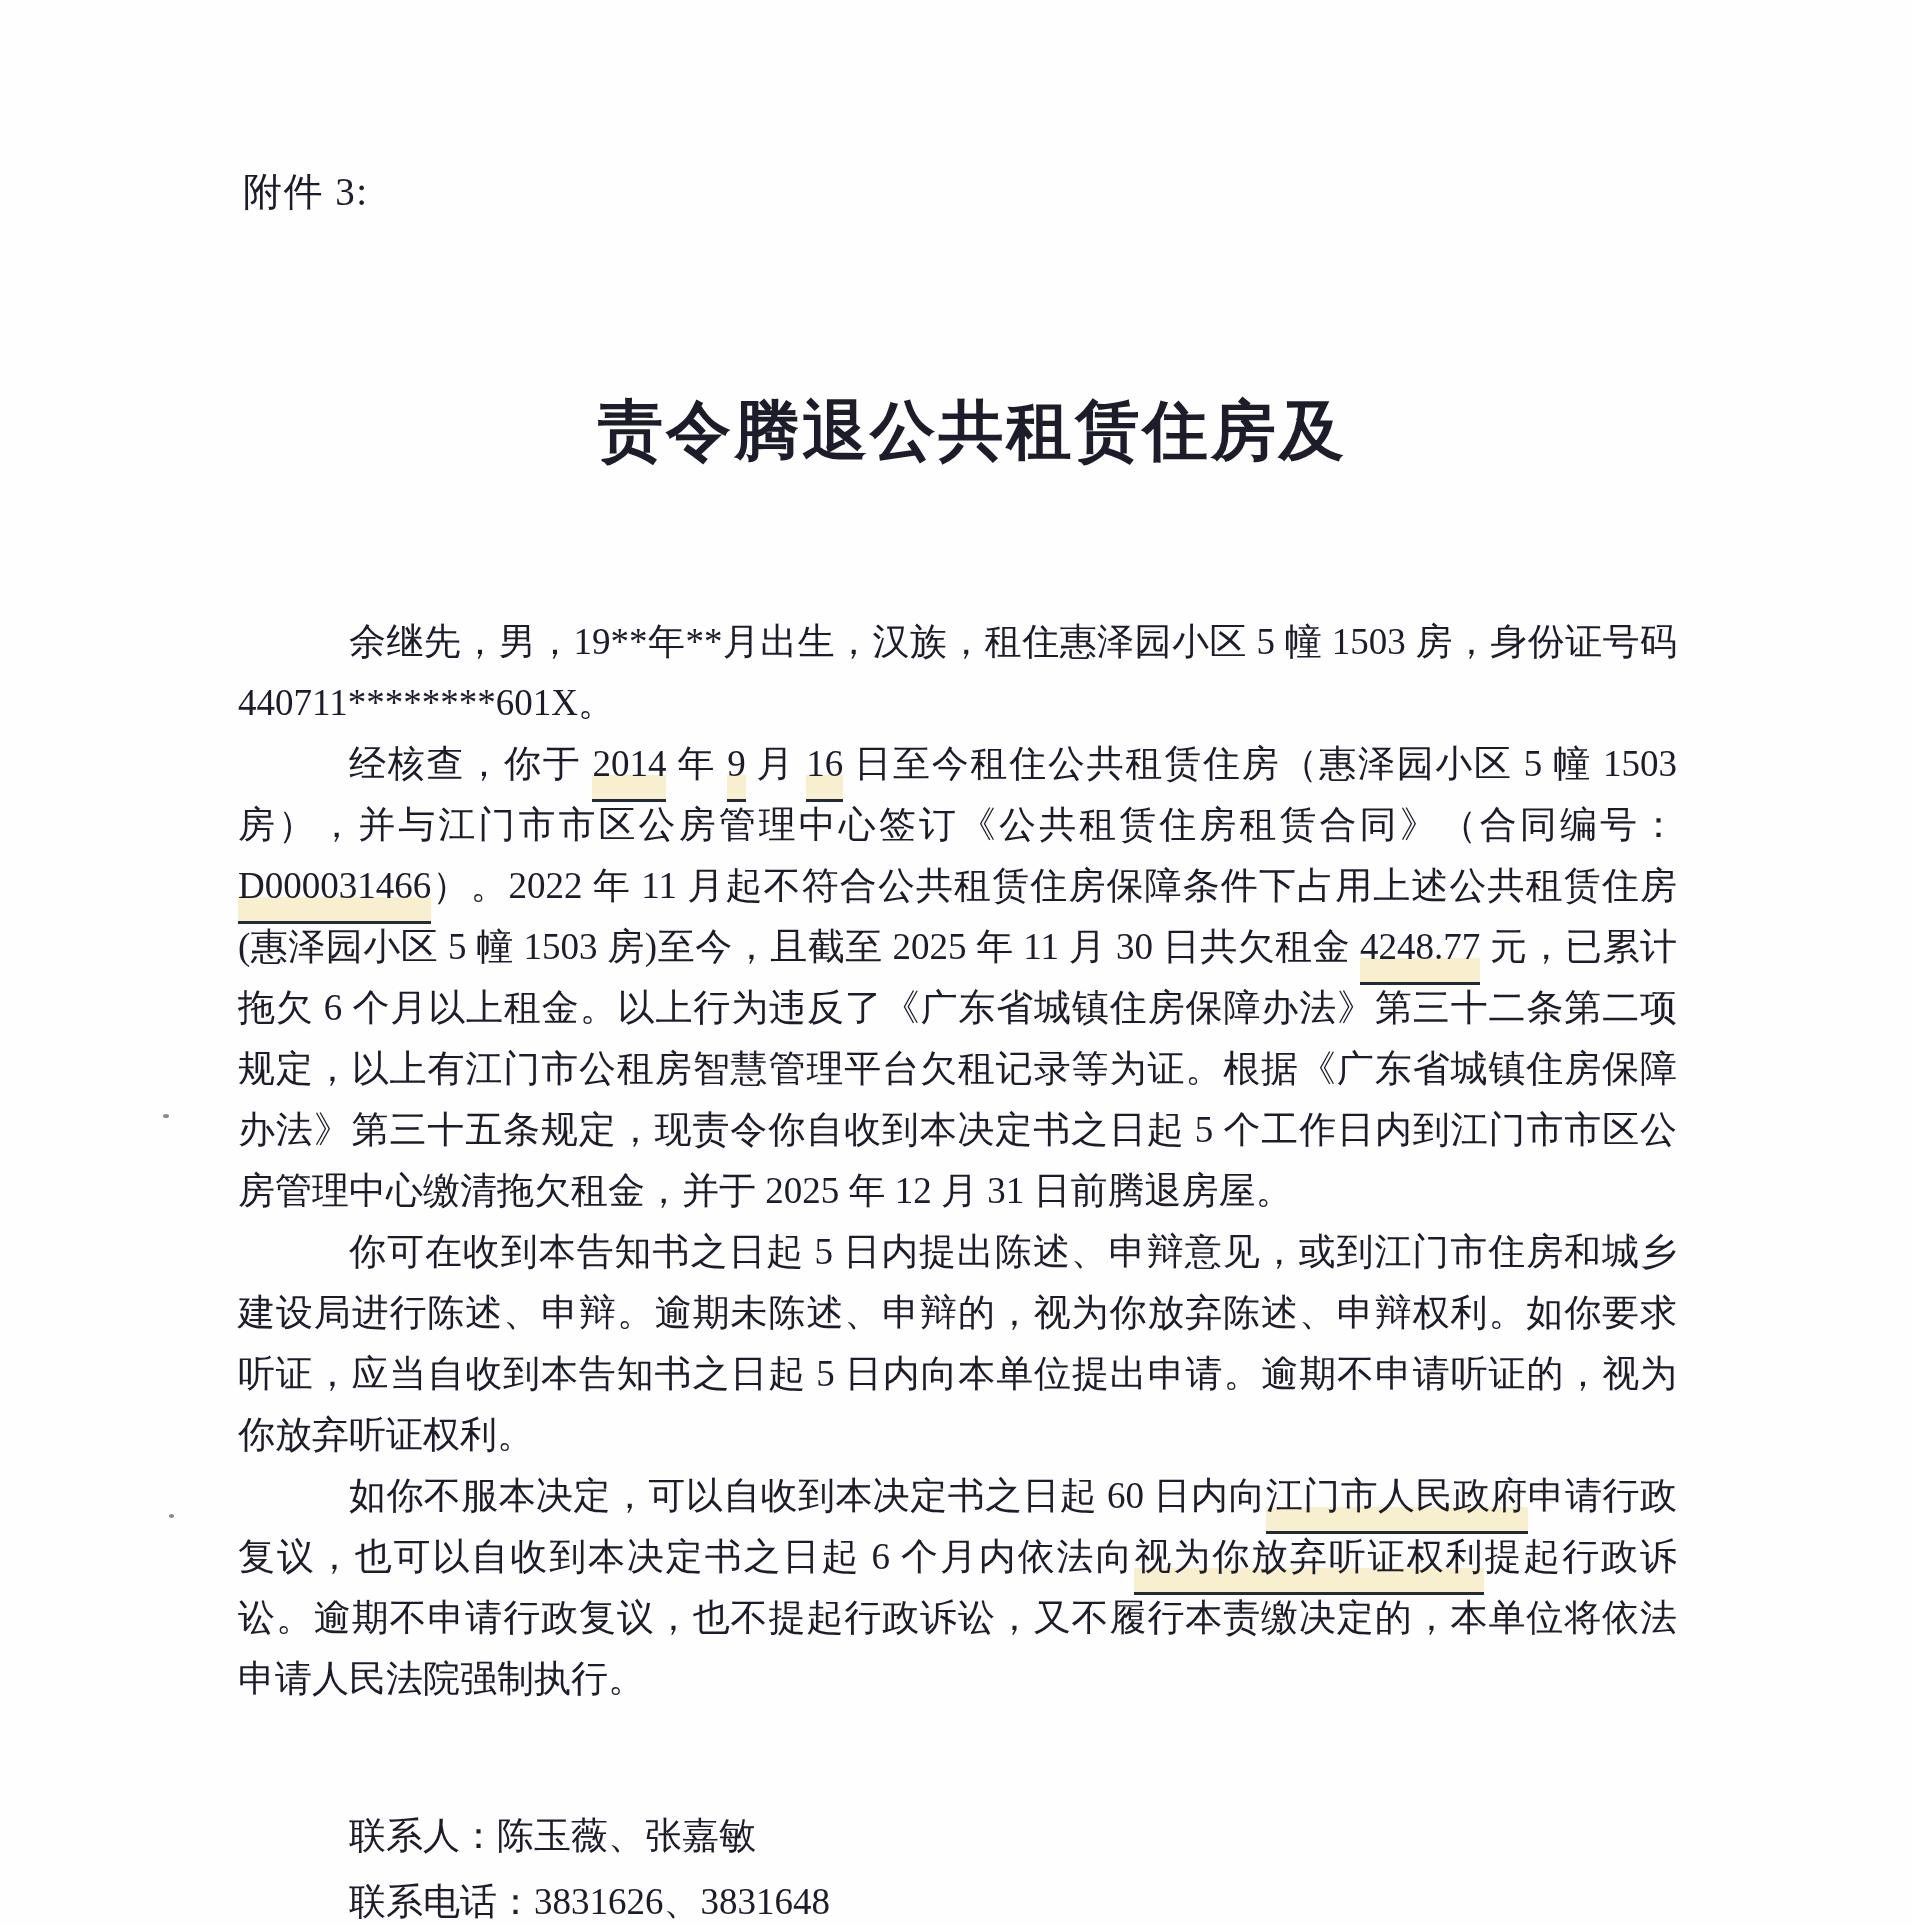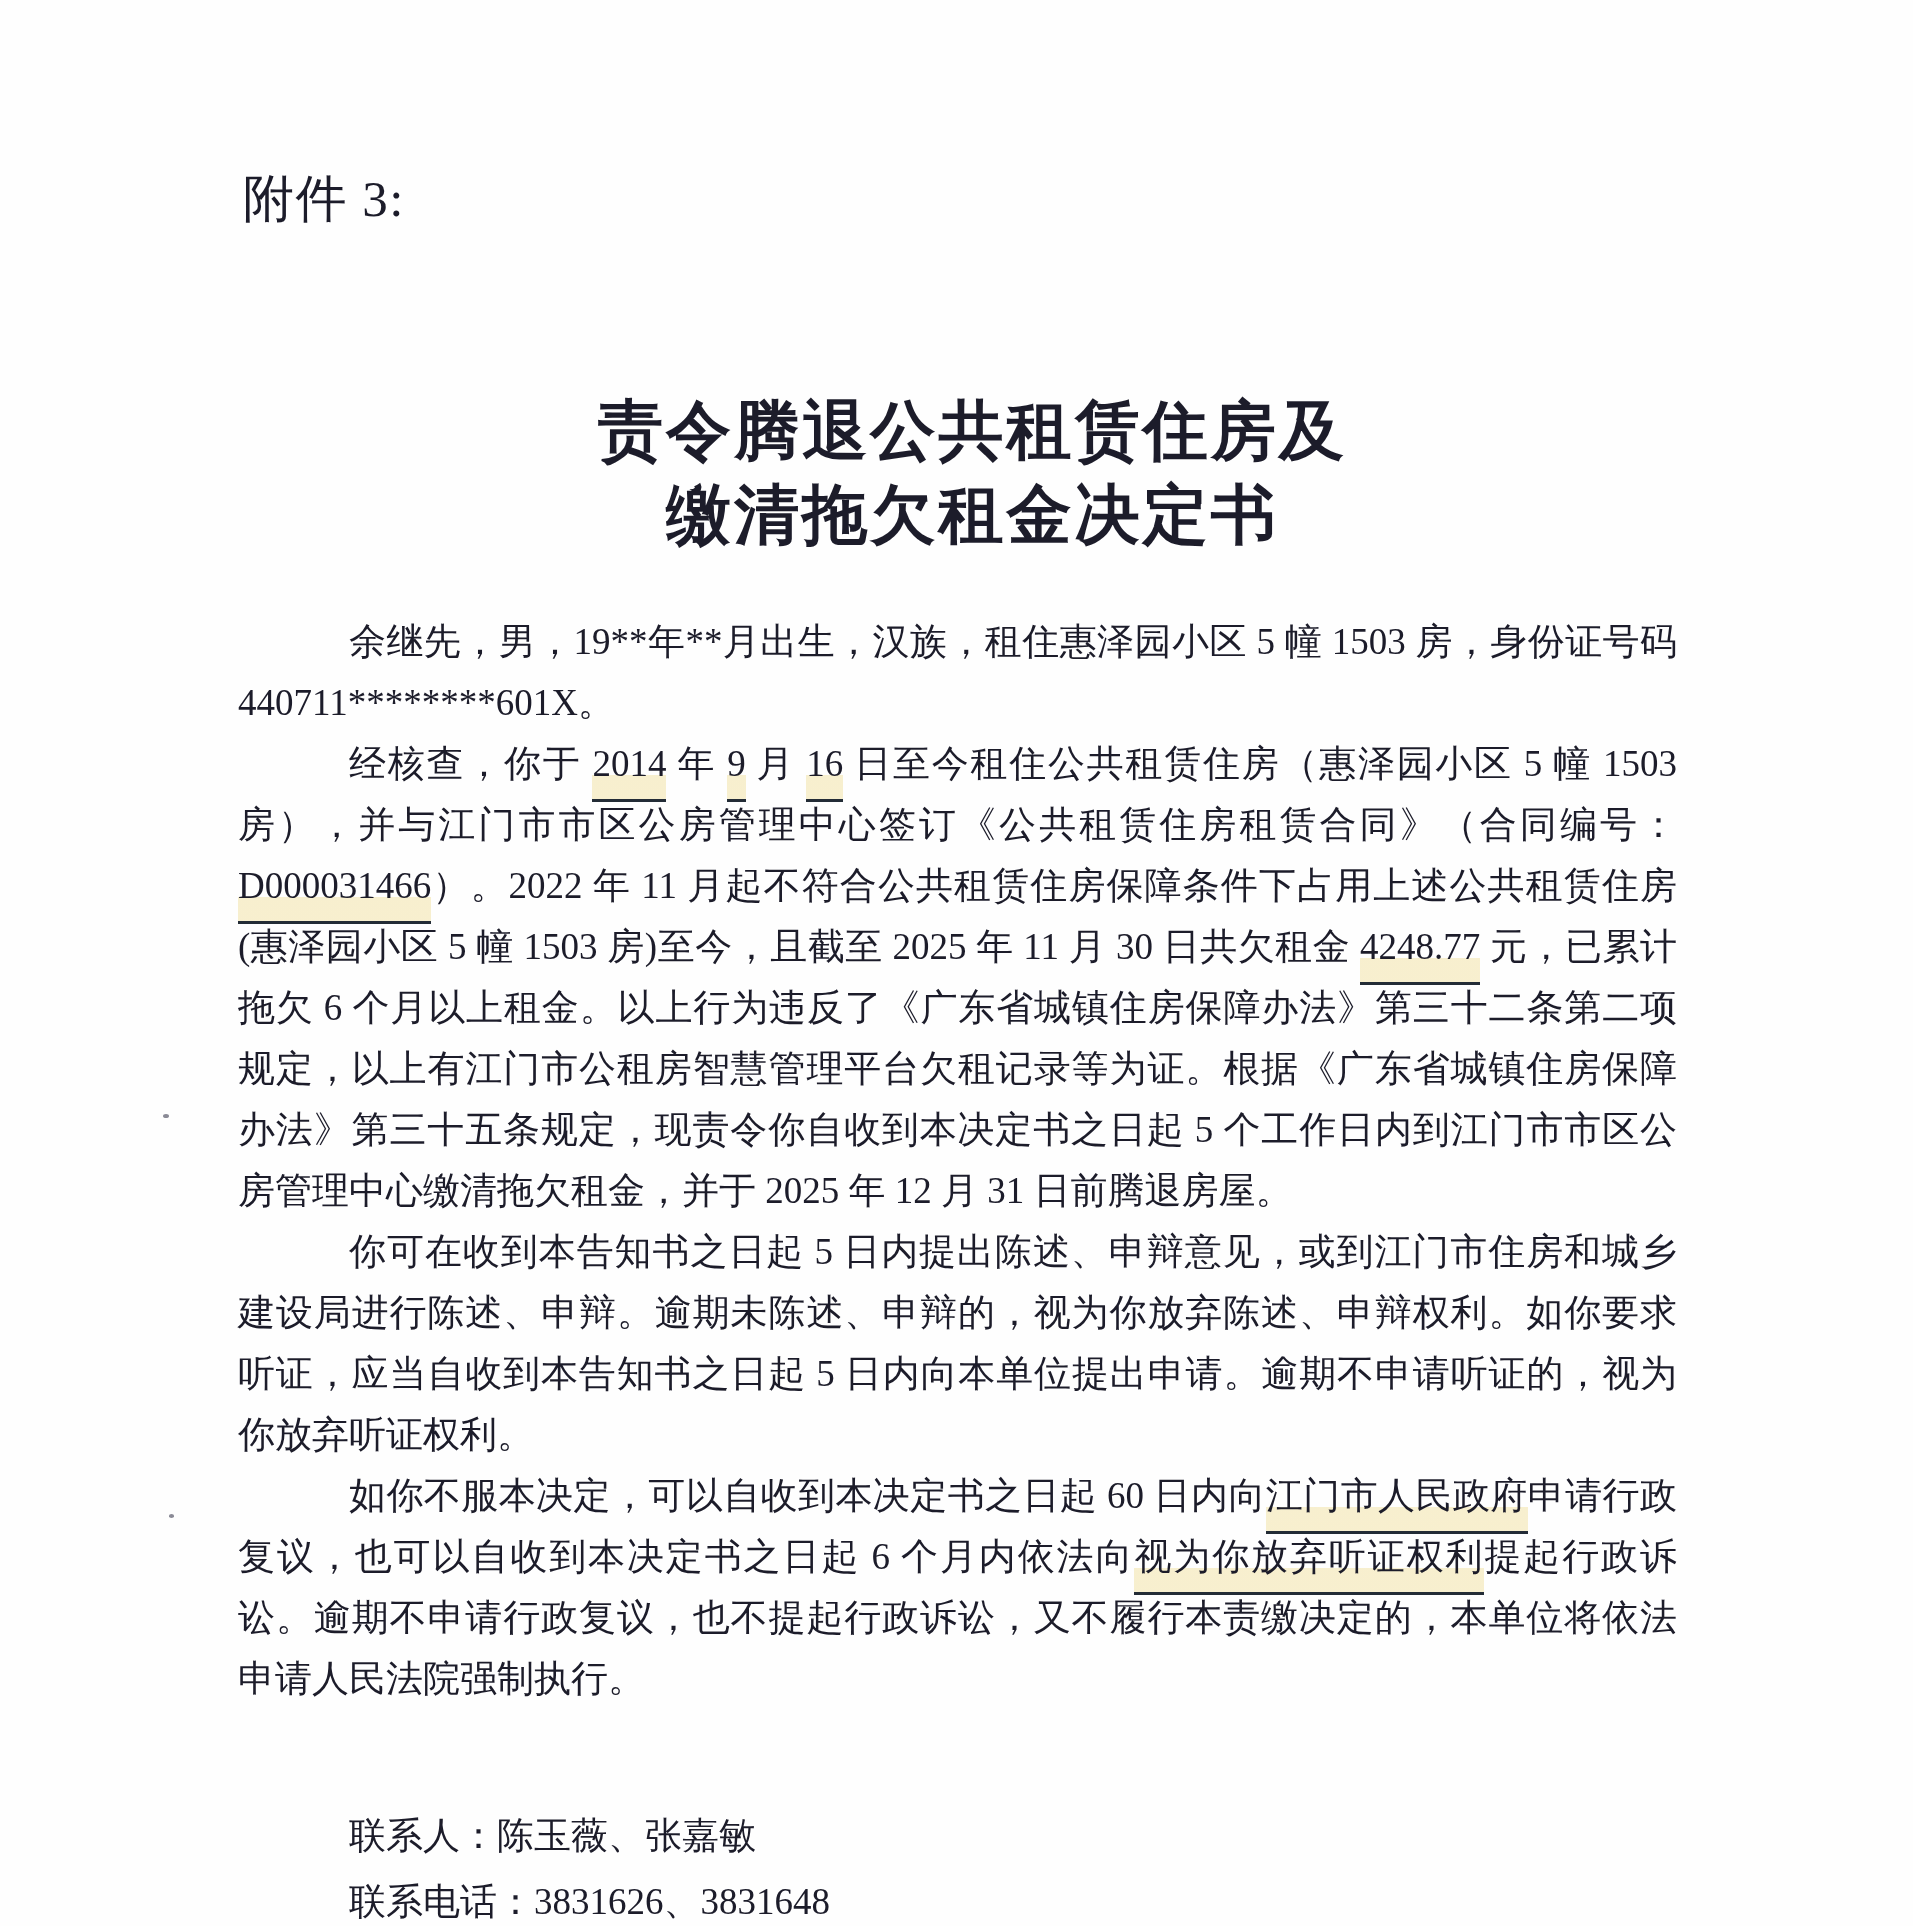--- a/index.html
+++ b/index.html
@@ -7,21 +7,21 @@
     position:relative;
     width:1913px;height:2703px;
     margin:0 auto;
     background:#fefefe;
     font-family:"Liberation Serif","DejaVu Serif",serif;
     color:var(--ink,#1c1c2a);
     overflow:hidden;
   }
   .attachment{
     position:absolute;left:243px;top:165px;
-    font-size:51px;letter-spacing:1.5px;
+    font-size:39px;letter-spacing:1.5px;
   }
   .doc-number{
     position:absolute;right:281px;top:266px;
     font-size:37px;letter-spacing:1.2px;
   }
   .title{
     position:absolute;left:4px;top:377px;width:100%;
     text-align:center;font-weight:bold;
     font-size:65px;line-height:84px;letter-spacing:3.1px;
     margin:12px;
@@ -46,21 +46,20 @@
 </head>
 <body>
 
 <div class="page">
 
   <div class="attachment">附件 3:</div>
 
 
   <h1 class="title">
     <span>责令腾退公共租赁住房及</span><br>
-    <span>缴清拖欠租金决定书</span>
   </h1>
 
   <div class="body-text">
 
     <div>
         <p><span>余继先，男，19**年**月出生，汉族，租住惠泽园小区 5 幢 1503 房，身份证号码 440711********601X。</span></p>
         <p><span>经核查，你于 </span><span class="u">2014</span><span> 年 </span><span class="u">9</span><span> 月 </span><span class="u">16</span><span> 日至今租住公共租赁住房（惠泽园小区 5 幢 1503 房），并与江门市市区公房管理中心签订《公共租赁住房租赁合同》（合同编号：</span><span class="u">D000031466</span><span>）。2022 年 11 月起不符合公共租赁住房保障条件下占用上述公共租赁住房(惠泽园小区 5 幢 1503 房)至今，且截至 2025 年 11 月 30 日共欠租金 </span><span class="u">4248.77</span><span> 元，已累计拖欠 6 个月以上租金。以上行为违反了《广东省城镇住房保障办法》第三十二条第二项规定，以上有江门市公租房智慧管理平台欠租记录等为证。根据《广东省城镇住房保障办法》第三十五条规定，现责令你自收到本决定书之日起 5 个工作日内到江门市市区公房管理中心缴清拖欠租金，并于 2025 年 12 月 31 日前腾退房屋。</span></p>
         <p><span>你可在收到本告知书之日起 5 日内提出陈述、申辩意见，或到江门市住房和城乡建设局进行陈述、申辩。逾期未陈述、申辩的，视为你放弃陈述、申辩权利。如你要求听证，应当自收到本告知书之日起 5 日内向本单位提出申请。逾期不申请听证的，视为你放弃听证权利。</span></p>
         <p><span>如你不服本决定，可以自收到本决定书之日起 60 日内向</span><span class="u">江门市人民政府</span><span>申请行政复议，也可以自收到本决定书之日起 6 个月内依法向</span><span class="u">视为你放弃听证权利</span><span>提起行政诉讼。逾期不申请行政复议，也不提起行政诉讼，又不履行本责缴决定的，本单位将依法申请人民法院强制执行。</span></p>
       </div>

